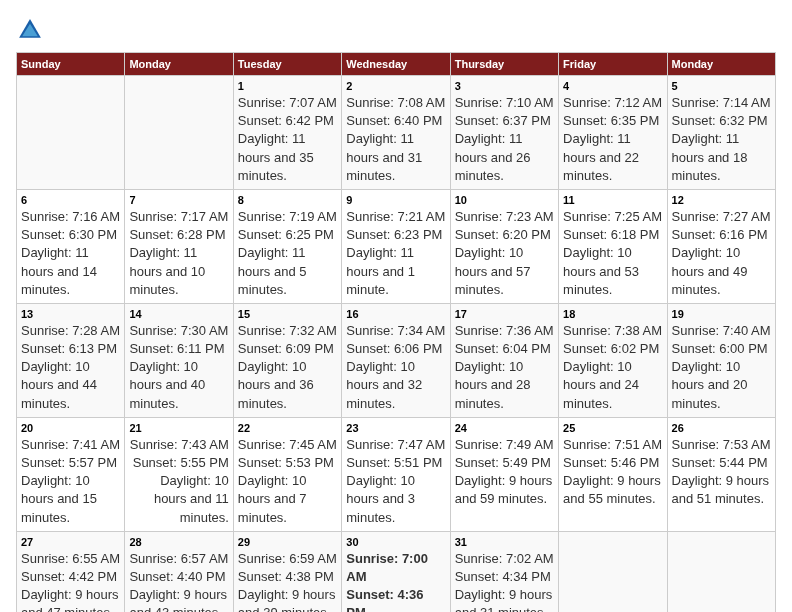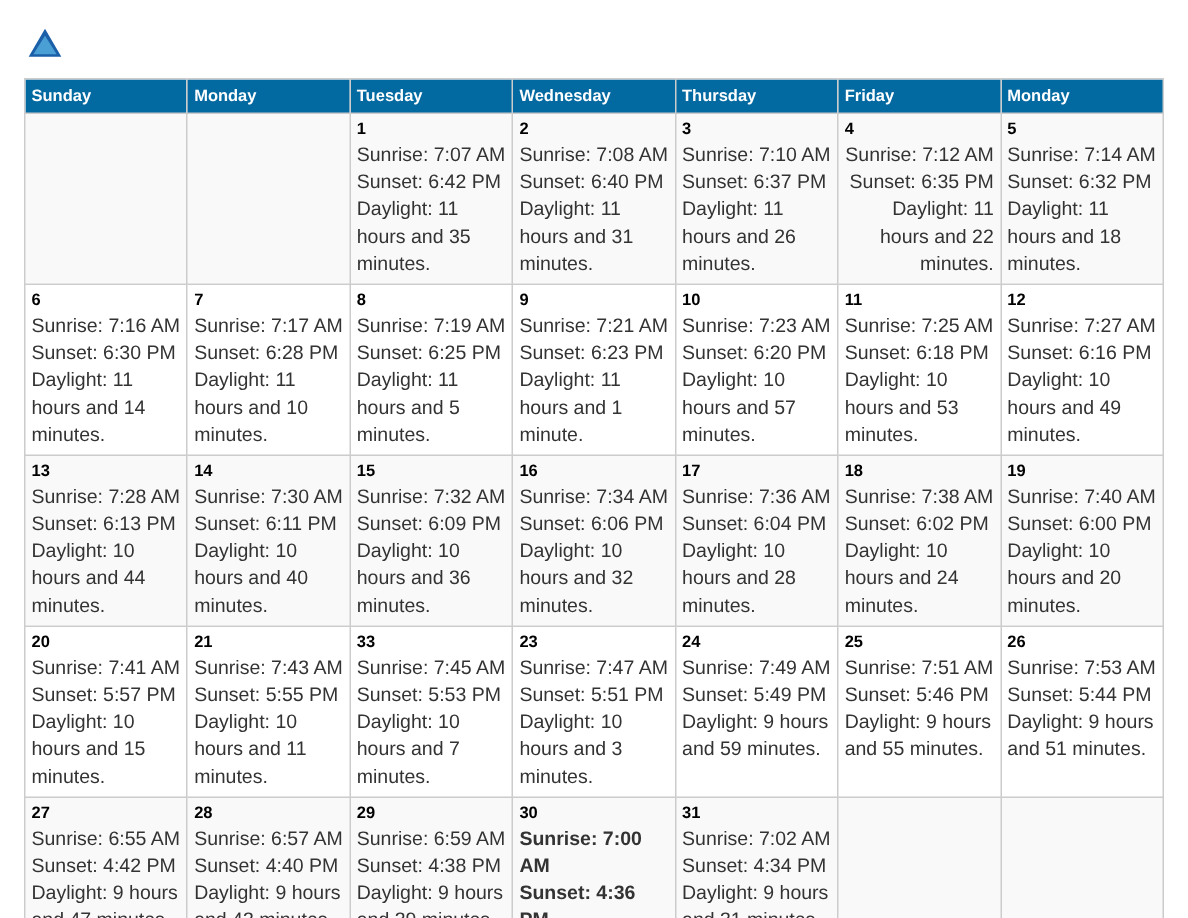--- a/index.html
+++ b/index.html
@@ -44,21 +44,21 @@
     .location {
       font-size: 14px;
       color: #444;
     }
     table {
       width: 100%;
       border-collapse: collapse;
       font-size: 10px;
     }
     thead tr th {
-      background: #0369a1;
+      background: #7f1d1d;
       color: #fff;
       padding: 5px 4px;
       text-align: left;
       font-size: 11px;
       font-weight: bold;
       border: 1px solid #ccc;
     }
     tbody tr td {
       border: 1px solid #ccc;
       vertical-align: top;
@@ -134,21 +134,21 @@
 Daylight: 11 hours and 31 minutes.</div>
         </td>
         <td>
           <span class="day-num">3</span>
           <div class="day-info" style="white-space: pre-wrap;">Sunrise: 7:10 AM
 Sunset: 6:37 PM
 Daylight: 11 hours and 26 minutes.</div>
         </td>
         <td>
           <span class="day-num">4</span>
-          <div class="day-info" style="white-space: pre-wrap; text-align: right;">Sunrise: 7:12 AM
+          <div class="day-info" style="white-space: pre-wrap;">Sunrise: 7:12 AM
 Sunset: 6:35 PM
 Daylight: 11 hours and 22 minutes.</div>
         </td>
         <td>
           <span class="day-num">5</span>
           <div class="day-info" style="white-space: pre-wrap;">Sunrise: 7:14 AM
 Sunset: 6:32 PM
 Daylight: 11 hours and 18 minutes.</div>
         </td>
       </tr>
@@ -242,26 +242,26 @@
       </tr>
       <tr>
         <td>
           <span class="day-num">20</span>
           <div class="day-info" style="white-space: pre-wrap;">Sunrise: 7:41 AM
 Sunset: 5:57 PM
 Daylight: 10 hours and 15 minutes.</div>
         </td>
         <td>
           <span class="day-num">21</span>
-          <div class="day-info" style="white-space: pre-wrap;">Sunrise: 7:43 AM
+          <div class="day-info" style="white-space: pre-wrap; text-align: right;">Sunrise: 7:43 AM
 Sunset: 5:55 PM
 Daylight: 10 hours and 11 minutes.</div>
         </td>
         <td>
-          <span class="day-num">33</span>
+          <span class="day-num">22</span>
           <div class="day-info" style="white-space: pre-wrap;">Sunrise: 7:45 AM
 Sunset: 5:53 PM
 Daylight: 10 hours and 7 minutes.</div>
         </td>
         <td>
           <span class="day-num">23</span>
           <div class="day-info" style="white-space: pre-wrap;">Sunrise: 7:47 AM
 Sunset: 5:51 PM
 Daylight: 10 hours and 3 minutes.</div>
         </td>

